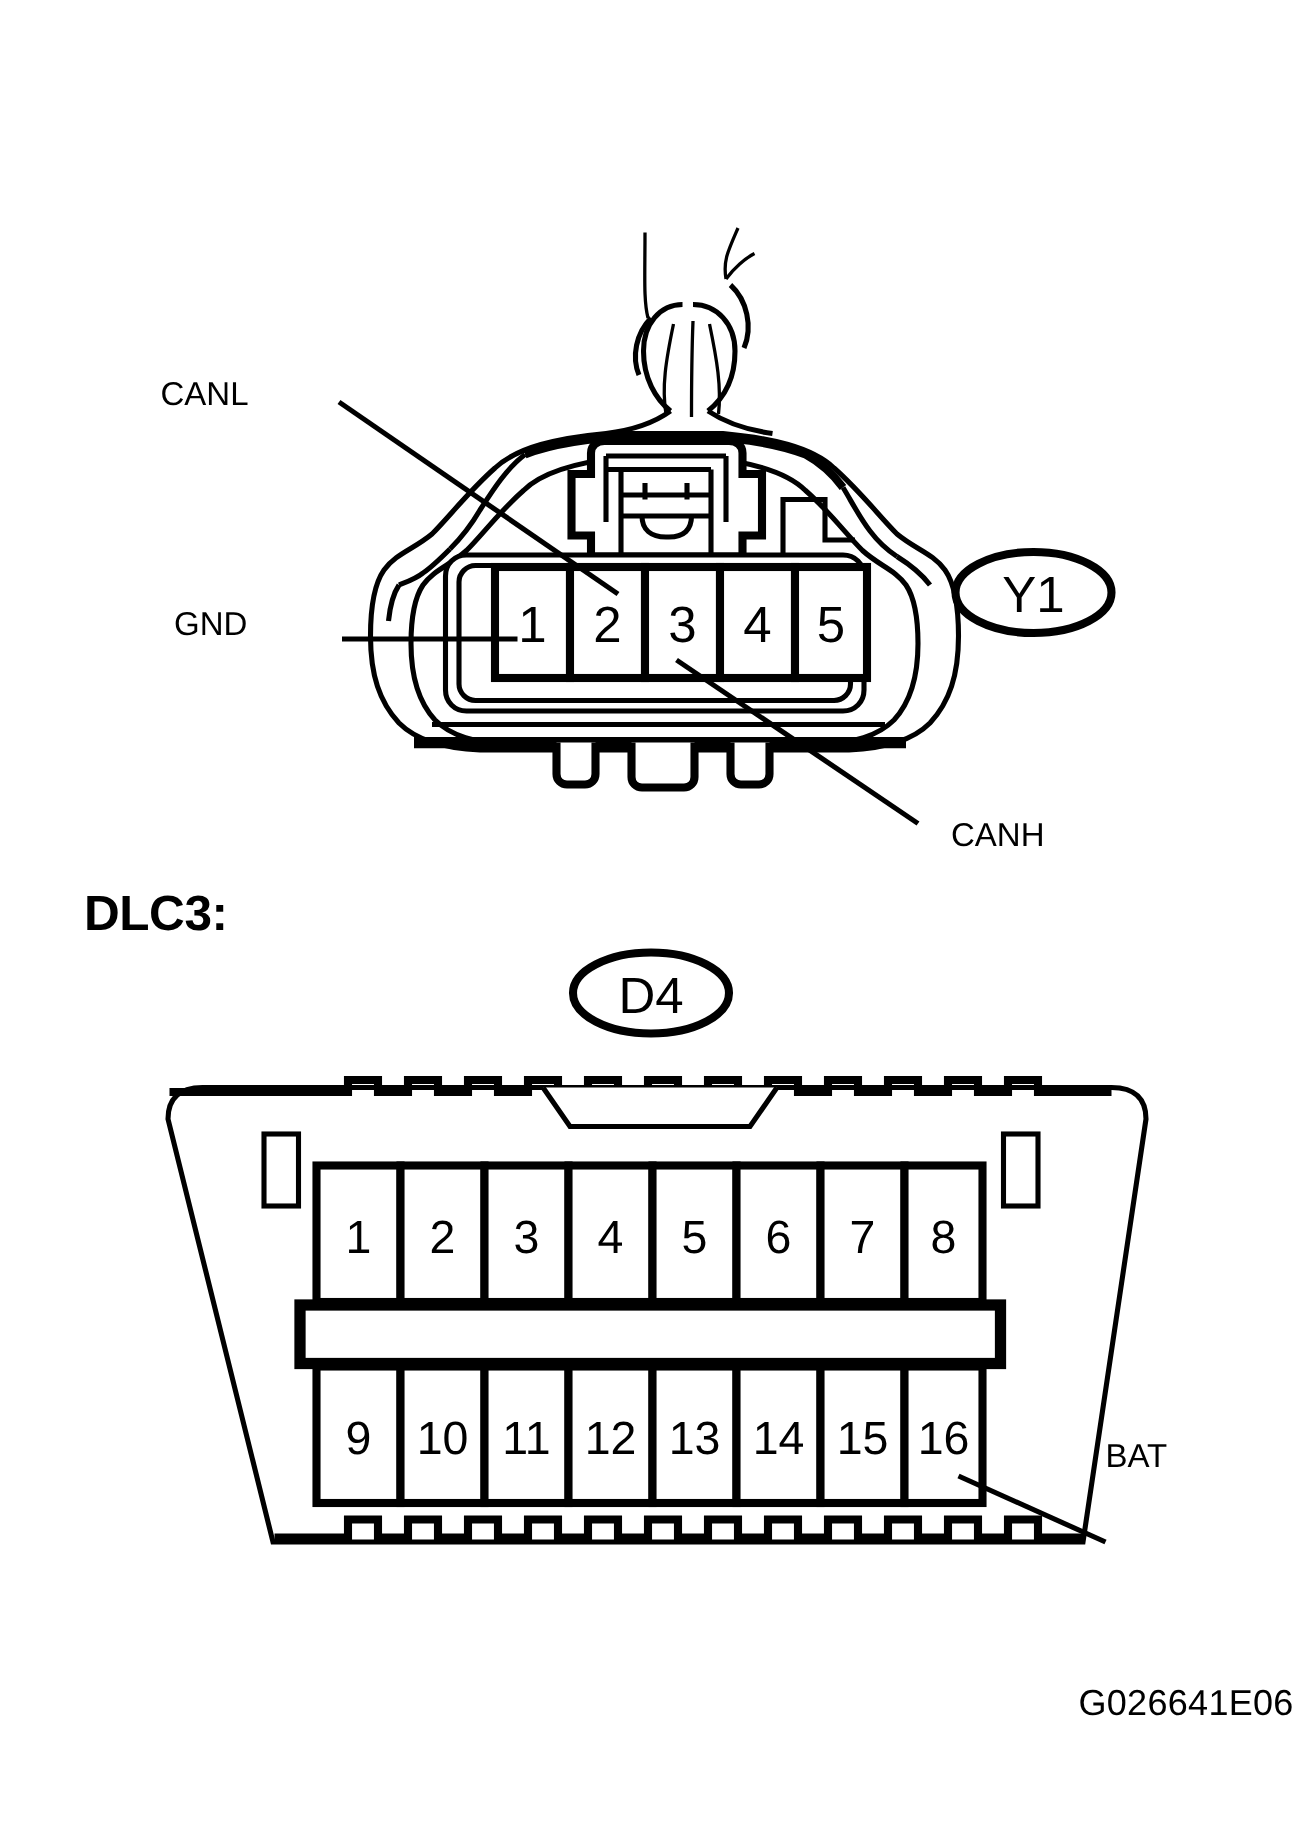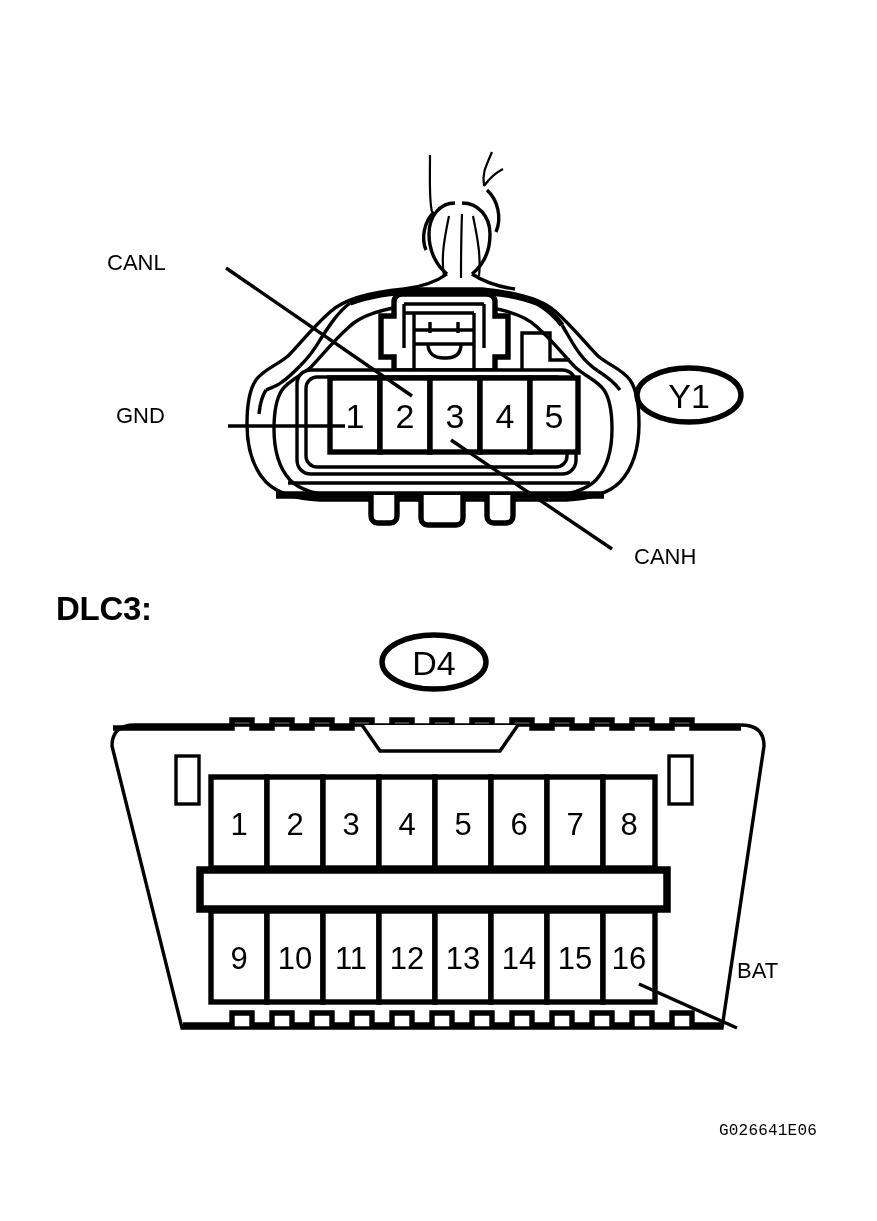--- a/index.html
+++ b/index.html
@@ -43,22 +43,22 @@
   }
   #label-canl { left: 107px; top: 252px; }
   #label-gnd  { left: 116px; top: 405px; }
   #label-canh { left: 634px; top: 546px; }
   #label-bat  { left: 737px; top: 960px; }
 
   
   #figure-code {
     left: 719px;
     top: 1122px;
-    font-family: Liberation Mono, monospace;
-    font-size: 16px;
+    font-family: Liberation Sans, sans-serif;
+    font-size: 24px;
     letter-spacing: 0.2px;
     white-space: nowrap;
   }
 
   
   svg.draw {
     position: absolute;
     left: 0;
     top: 0;
     overflow: visible;

